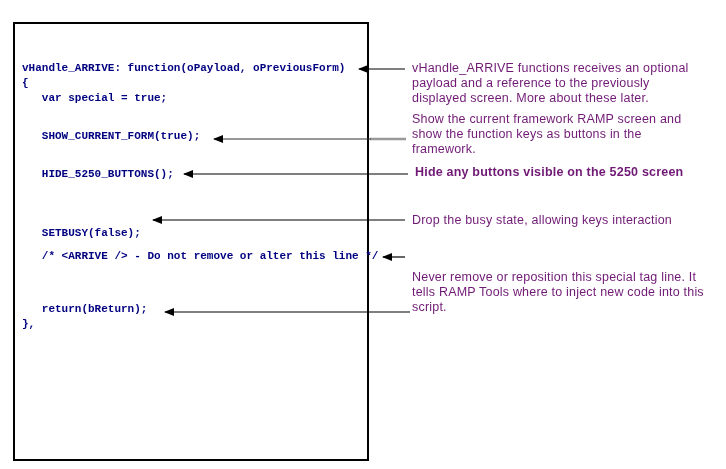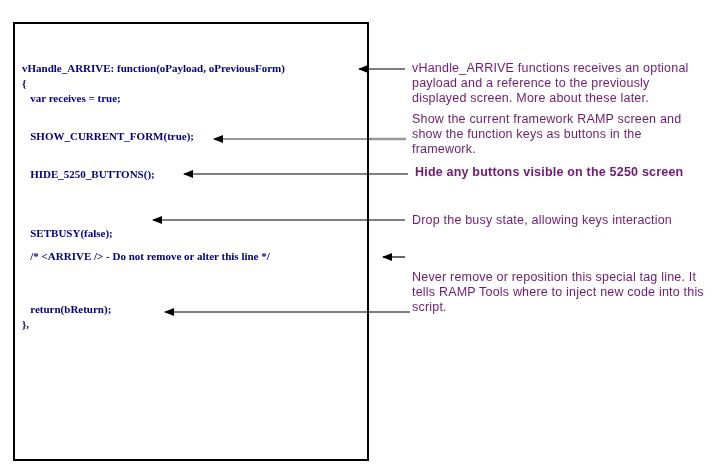--- a/index.html
+++ b/index.html
@@ -21,21 +21,21 @@
     top: 22px;
     width: 356px;
     height: 439px;
     border: 2px solid #000000;
     box-sizing: border-box;
     background: transparent;
   }
   .code-line {
     position: absolute;
     left: 22px;
-    font-family: Liberation Serif, serif;
+    font-family: Liberation Mono, monospace;
     font-size: 11px;
     font-weight: bold;
     line-height: 13px;
     color: #000080;
     white-space: pre;
   }
   .cl0 { top: 62px; }
   .cl1 { top: 77px; }
   .cl2 { top: 92px; }
   .cl3 { top: 130px; }
@@ -75,21 +75,21 @@
 </style>
 </head>
 <body>
 
 <div class="page">
 
   <div class="code-box"></div>
 
   <div class="code-line cl0">vHandle_ARRIVE: function(oPayload, oPreviousForm)</div>
   <div class="code-line cl1">{</div>
-  <div class="code-line cl2">   var receives = true;</div>
+  <div class="code-line cl2">   var special = true;</div>
   <div class="code-line cl3">   SHOW_CURRENT_FORM(true);</div>
   <div class="code-line cl4">   HIDE_5250_BUTTONS();</div>
   <div class="code-line cl5">   SETBUSY(false);</div>
   <div class="code-line cl6">   /* &lt;ARRIVE /&gt; - Do not remove or alter this line */</div>
   <div class="code-line cl7">   return(bReturn);</div>
   <div class="code-line cl8">},</div>
 
   <div class="annotation a0">vHandle_ARRIVE functions receives an optional
 payload and a reference to the previously
 displayed screen. More about these later.</div>

